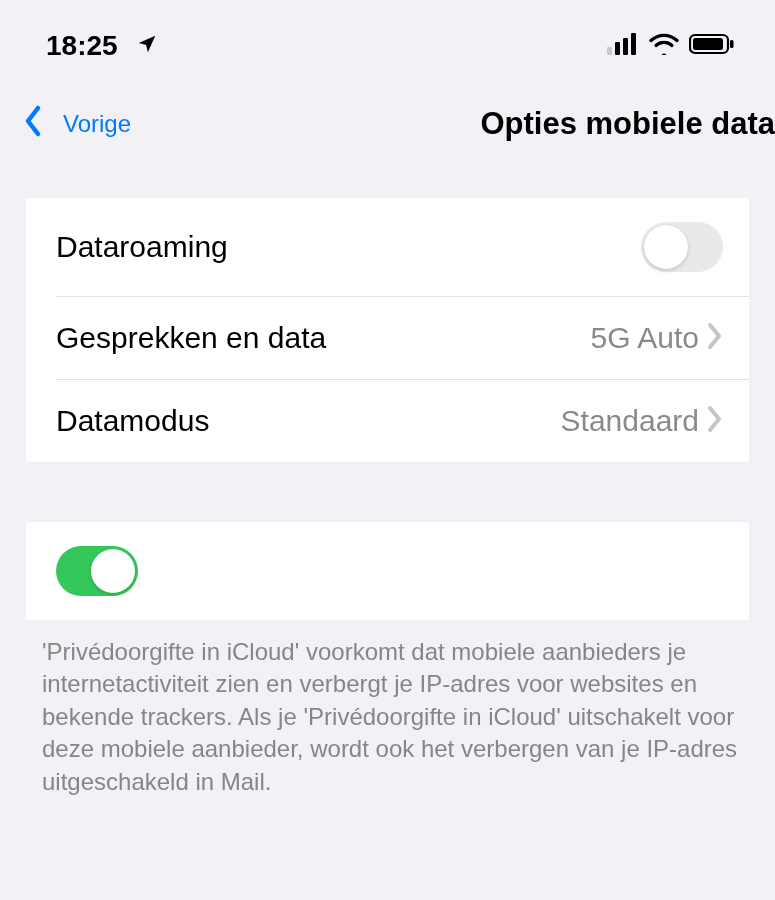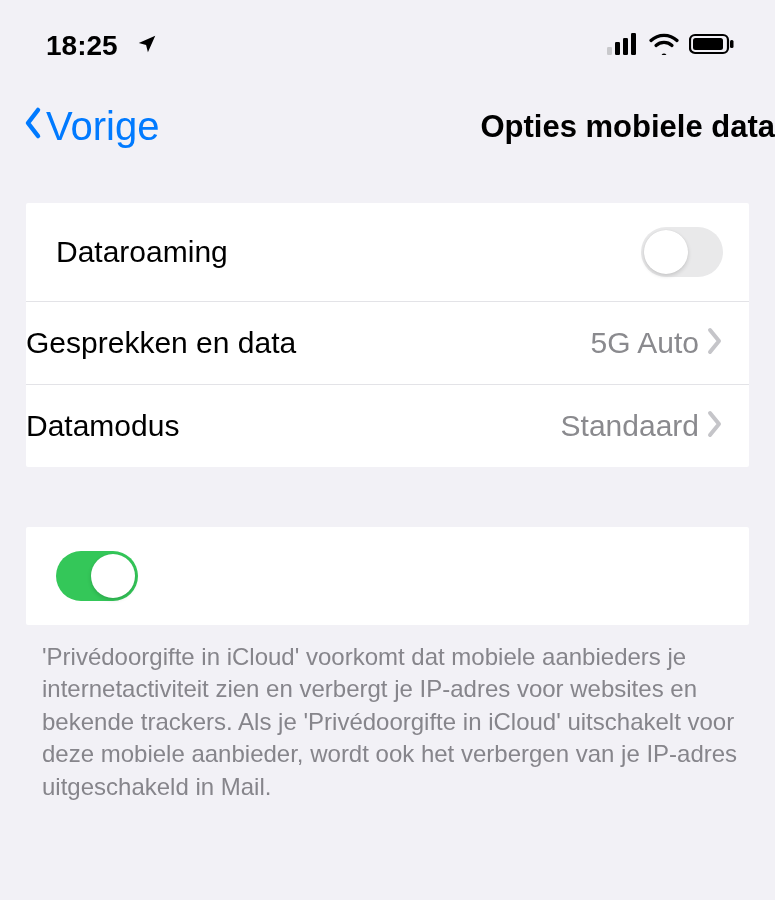--- a/index.html
+++ b/index.html
@@ -33,23 +33,23 @@
   
   .nav-bar {
     display: flex;
     align-items: center;
     padding: 32px 22px 24px 22px;
     position: relative;
   }
   .back-button {
     display: flex;
     align-items: center;
-    gap: 2px;
+    gap: 19px;
     color: #007aff;
-    font-size: 40px;
+    font-size: 24px;
     font-weight: 400;
     cursor: pointer;
   }
   .back-button svg { stroke: #007aff; }
   .nav-title {
     position: absolute;
     left: 0;
     right: 0;
     text-align: right;
     font-size: 31px;
@@ -66,20 +66,21 @@
   .group.second { margin-top: 60px; }
   .row {
     display: flex;
     align-items: center;
     justify-content: space-between;
     padding: 24px 26px 24px 30px;
     min-height: 82px;
   }
   .row + .row {
     border-top: 1px solid #e3e3e7;
+    margin-left: 30px;
     padding-left: 0;
   }
   .row-label {
     font-size: 30px;
     font-weight: 400;
     color: #000;
   }
   .row-right {
     display: flex;
     align-items: center;

